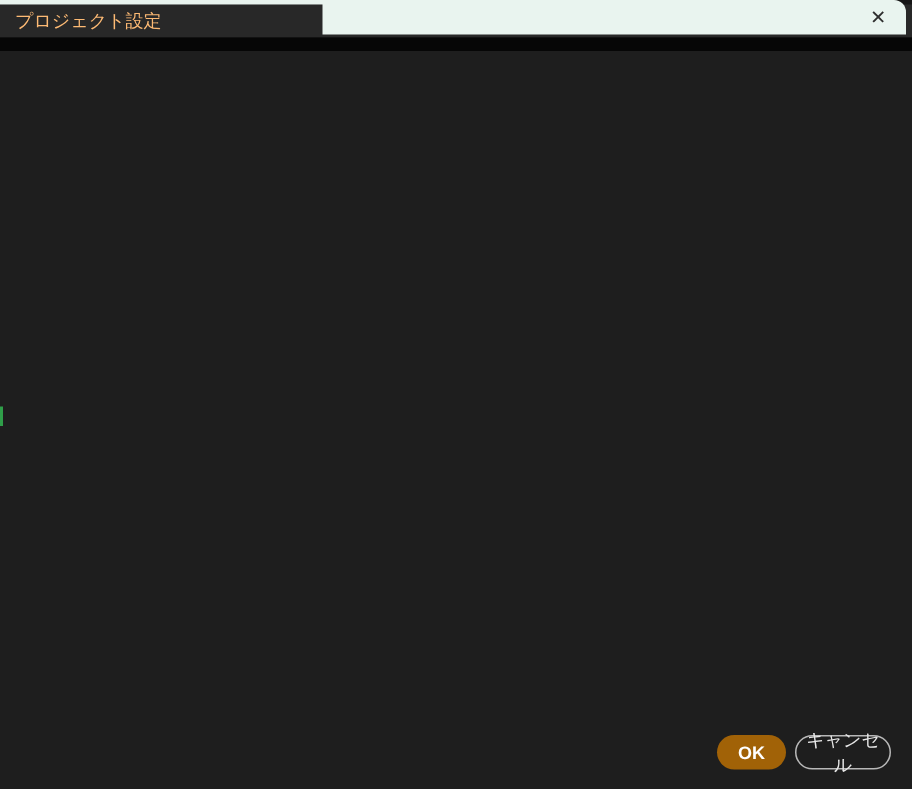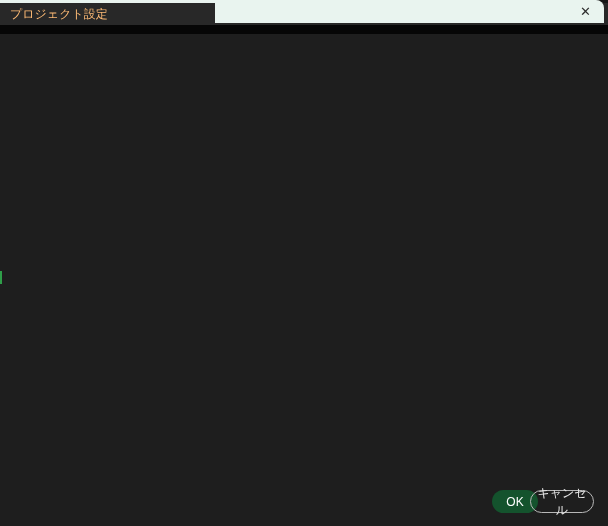--- a/index.html
+++ b/index.html
@@ -37,21 +37,21 @@
   .row-label.disabled{color:#6f6f6f;}
   .row-select{left:109px;width:172px;}
 
   .summary-label{left:25px;top:276px;color:#b5b5b5;}
   .summary-lines{position:absolute;left:33px;top:296px;font-size:12px;line-height:15.2px;color:#d9d9d9;white-space:nowrap;}
 
   .green-sliver{position:absolute;left:0;top:271px;width:2px;height:13px;background:#2f9e49;z-index:2;}
 
   .btn{position:absolute;top:490px;height:23px;border-radius:12px;font-size:12px;display:flex;
     align-items:center;justify-content:center;cursor:default;z-index:2;}
-  .btn-ok{left:492px;width:46px;background:#14532d;color:#ffffff;font-weight:400;border:none;}
+  .btn-ok{left:478px;width:46px;background:#a16207;color:#ffffff;font-weight:700;border:none;}
   .btn-cancel{left:530px;width:64px;background:transparent;border:1px solid #b8b8b8;color:#e8e8e8;}
 </style>
 </head>
 <body>
 
 <div class="screen">
 
   <div class="top-sliver"></div>
   <div class="back-window">
     <div class="close-btn">✕</div>

